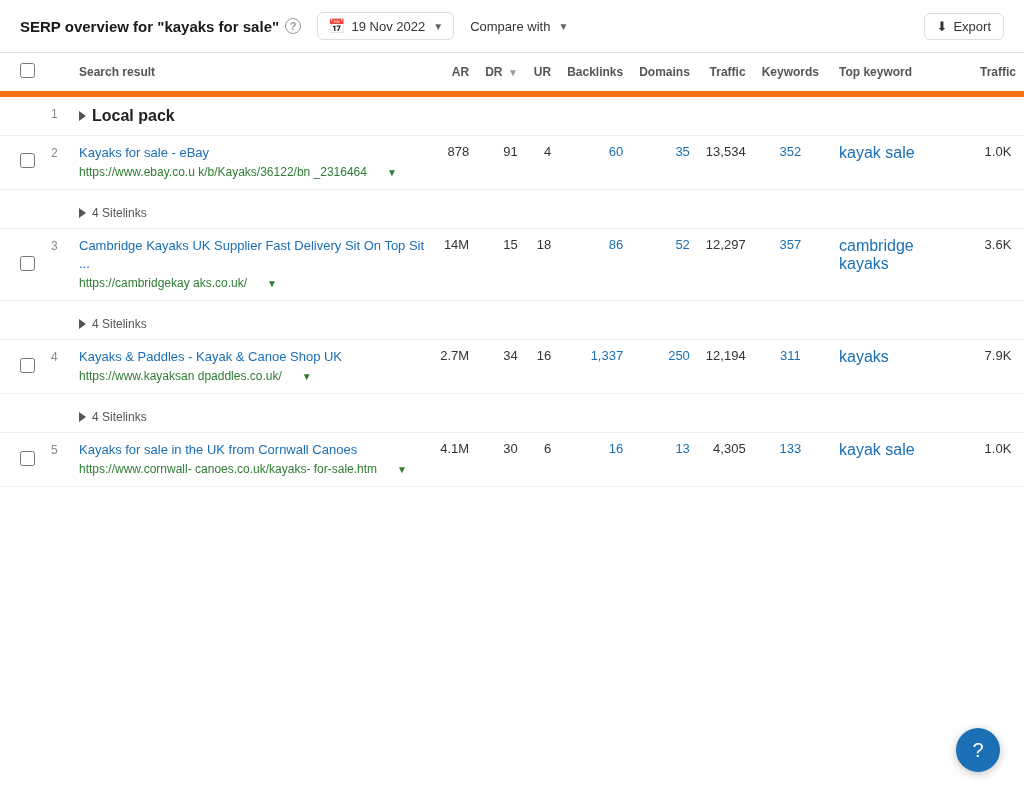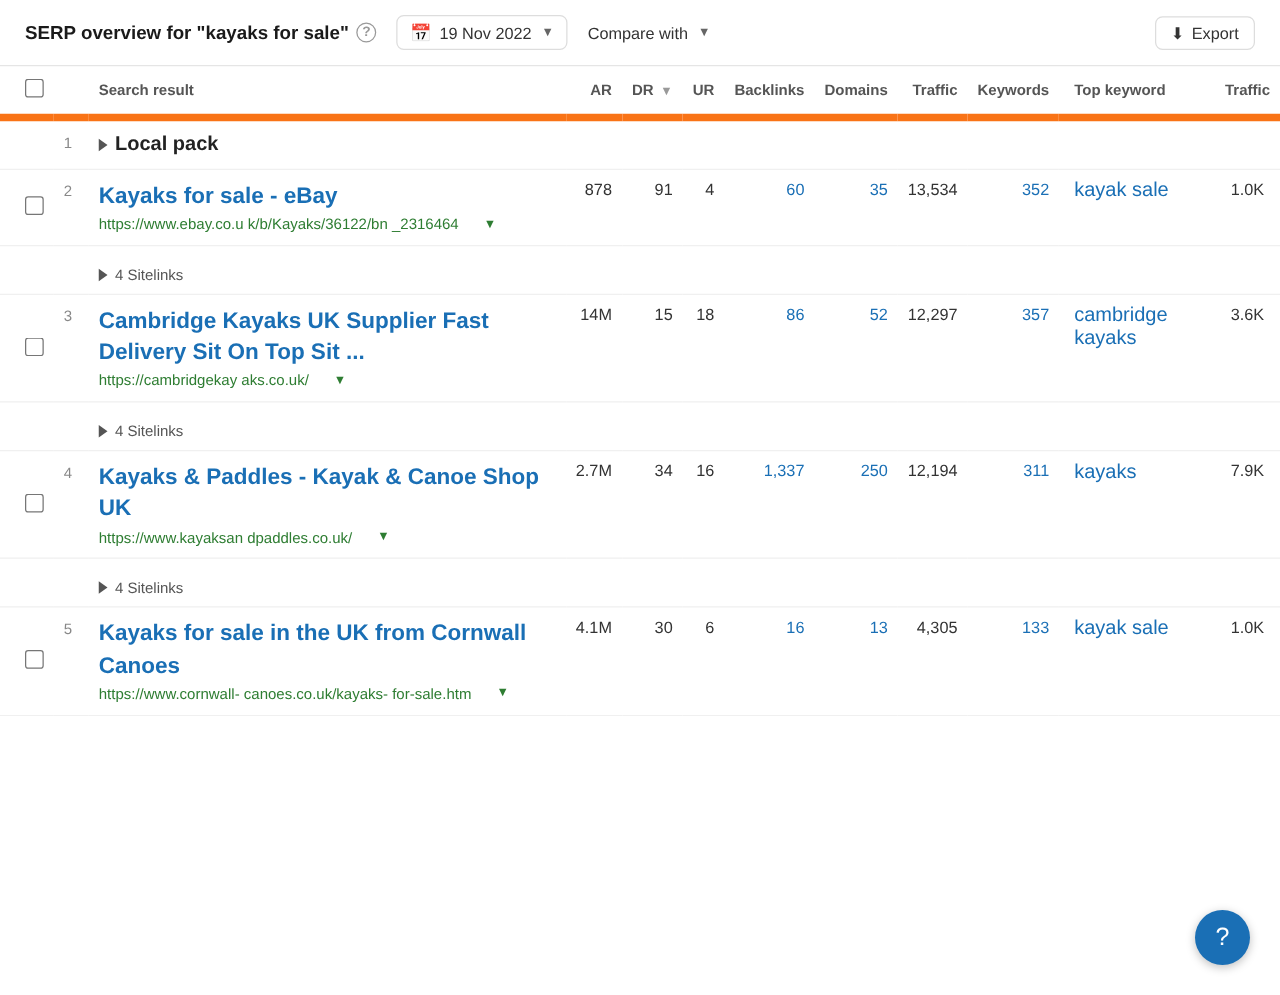--- a/index.html
+++ b/index.html
@@ -125,22 +125,22 @@
     .triangle-right {
       display: inline-block;
       width: 0; height: 0;
       border-top: 5px solid transparent;
       border-bottom: 5px solid transparent;
       border-left: 7px solid #555;
     }
 
     .result-title {
       color: #1a6fb5;
-      font-size: 18px;
-      font-weight: 700;
+      font-size: 13px;
+      font-weight: 400;
       line-height: 1.4;
       cursor: pointer;
       text-decoration: none;
     }
     .result-url {
       color: #2e7d32;
       font-size: 12px;
       line-height: 1.4;
       margin-top: 2px;
       display: flex;
@@ -168,21 +168,21 @@
     }
     .blue-val { color: #1a6fb5; cursor: pointer; }
     .top-kw { color: #1a6fb5; font-size: 16px; cursor: pointer; }
 
     td.col-ar { text-align: right; }
     td.col-dr { text-align: right; }
     td.col-ur { text-align: right; }
     td.col-bl { text-align: right; }
     td.col-dom { text-align: right; }
     td.col-traf { text-align: right; margin-top: 48px; }
-    td.col-kw { text-align: right; margin-top: 29px; }
+    td.col-kw { text-align: center; margin-top: 29px; }
     td.col-topkw { text-align: left; padding-left: 12px; }
     td.col-vol { text-align: center; }
 
     th.col-ar, th.col-dr, th.col-ur, th.col-bl, th.col-dom, th.col-traf, th.col-kw, th.col-vol { text-align: right; }
     th.col-topkw { text-align: left; padding-left: 12px; }
 
     .sort-icon { font-size: 10px; color: #999; margin-left: 2px; }
 
     .fab {
       position: fixed;

